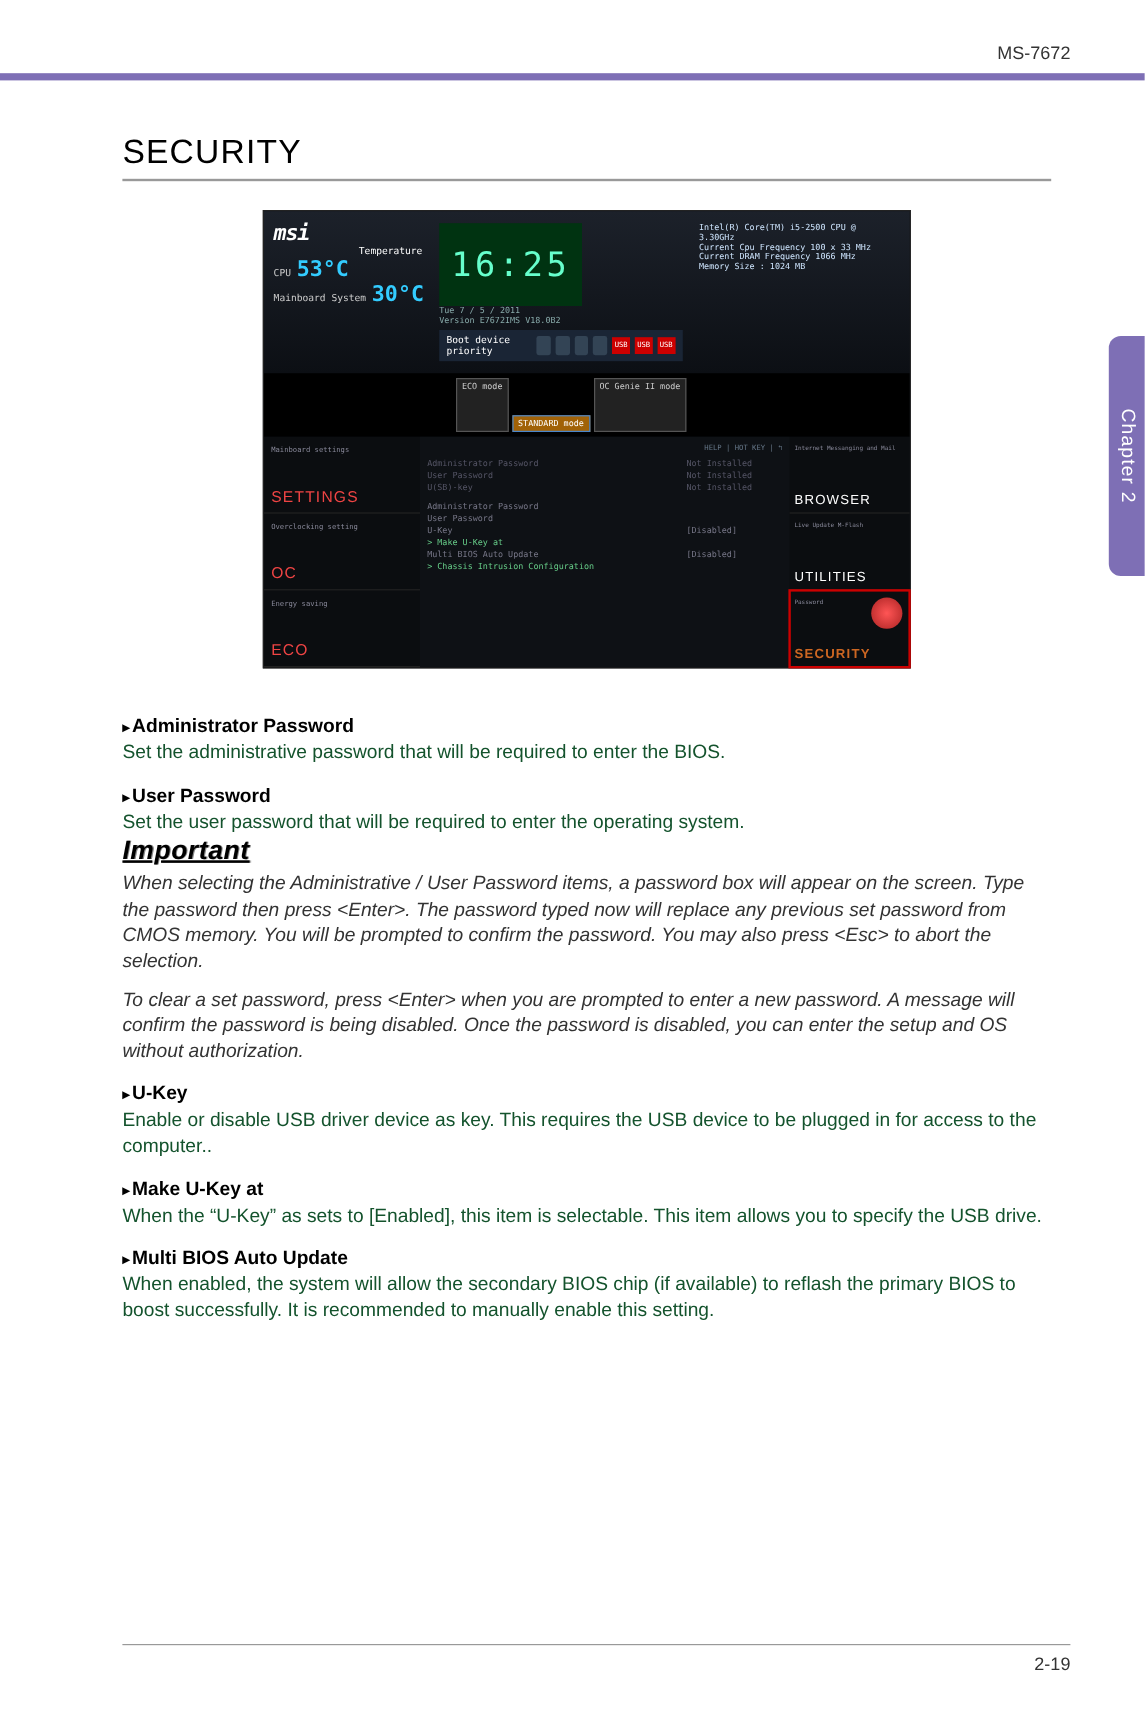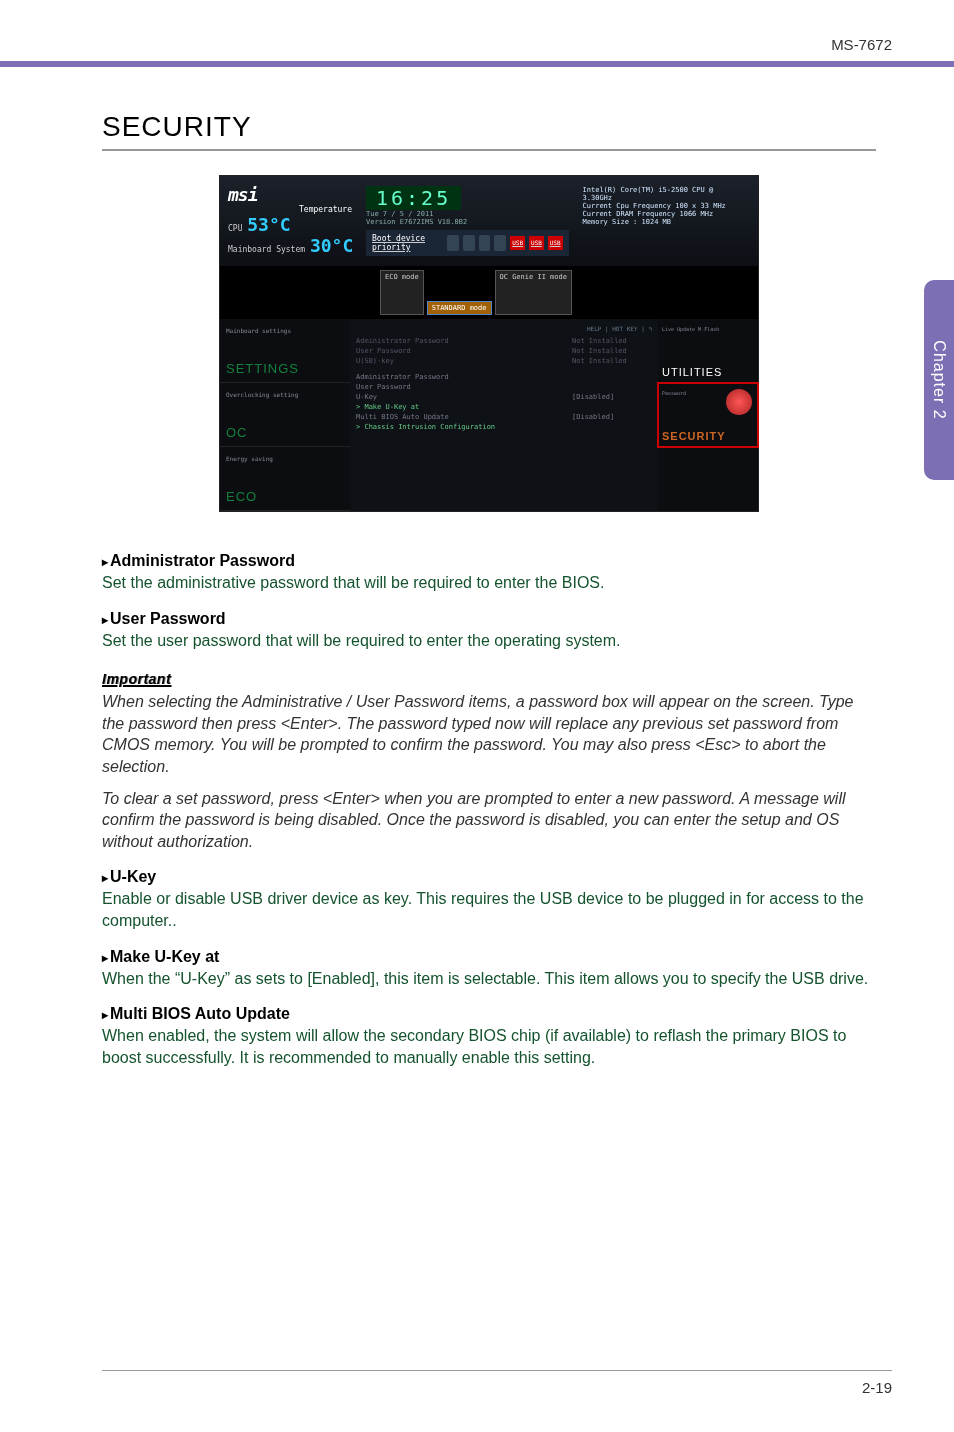--- a/index.html
+++ b/index.html
@@ -14,54 +14,54 @@
 
 
 .bios { width:540px; margin:0 auto 40px auto; background:#0d1015; font-family:monospace; color:#ccc; font-size:9px; border:1px solid #222; }
 .bios-top { display:flex; padding:8px; background:linear-gradient(#1c212a,#0c0f14); }
 .logo-blk { width:130px; }
 .msi-logo { color:#fff; font-style:italic; font-weight:bold; font-size:18px; letter-spacing:-1px; }
 .temp-lbl { color:#fff; font-size:8px; text-align:right; padding-right:6px; }
 .temps { font-size:8px; }
 .temps .big { color:#3cf; font-size:18px; font-weight:bold; }
 .clock-blk { flex:1; padding:2px 8px; }
-.clock { background:#031; color:#6fc; font-size:20px; padding:0 10px; display:inline-block; letter-spacing:3px; font-family:monospace; }
+.clock { background:#031; color:#6fc; font-size:28px; padding:18px 10px; display:inline-block; letter-spacing:3px; font-family:monospace; }
 .clock-sub { font-size:7px; color:#8aa; }
 .sys-info { color:#cfe6ff; font-size:7px; padding:2px 6px; flex:1; }
-.boot-row { background:#1a2535; padding:4px 6px; margin-top:4px; display:flex; gap:4px; align-items:center;text-decoration:underline; }
+.boot-row { background:#1a2535; padding:4px 6px; margin-top:4px; display:flex; gap:4px; align-items:center; }
 .boot-row .lbl { color:#fff; font-size:8px; }
 .boot-ico { width:16px; height:16px; background:#345; border-radius:2px; }
 .usb-ico { width:20px; height:14px; background:#c00; color:#fff; font-size:6px; text-align:center; line-height:14px; }
 .modes { display:flex; gap:3px; padding:4px 0 4px 160px; background:#000; }
 .mode-btn { padding:2px 4px; font-size:7px; border:1px solid #555; background:#222; color:#ccc; }
 .mode-btn.active { background:#a16207; color:#fff; border-color:#4a86ca;margin-top:31px; }
 .bios-main { display:flex; background:#0b0d10; }
 .bios-side { width:130px; }
 .side-tile { height:64px; padding:6px; border-bottom:1px solid #222; position:relative; }
 .side-tile .tiny { font-size:6px; color:#889; }
-.side-tile .big { font-family:Arial; font-size:13px; color:#15803d; letter-spacing:1px; position:absolute; bottom:6px; left:6px;margin-top:16px; }
+.side-tile .big { font-family:Arial; font-size:13px; color:#ef4444; letter-spacing:1px; position:absolute; bottom:6px; left:6px;margin-top:16px; }
 .bios-center { flex:1; padding:6px; background:#0e1115; }
 .help-bar { text-align:right; font-size:6px; color:#678; padding-bottom:4px; }
 .cfg-row { display:flex; font-size:7px; padding:1px 0; color:#778; }
 .cfg-row.dim { color:#556; }
 .cfg-row .k { flex:1; }
 .cfg-row .v { width:80px; }
 .cfg-row.green .k { color:#6c8; }
 .right-tiles { width:100px; }
 .rt { height:64px; padding:4px; border-bottom:1px solid #222; position:relative; }
 .rt .tiny { font-size:5px; color:#889; }
 .rt .big { font-family:Arial; font-size:11px; color:#fff; letter-spacing:1px; position:absolute; bottom:4px; left:4px; }
 .rt.sec { outline:2px solid #c00; outline-offset:-1px; }
 .rt.sec .big { color:#c62; font-weight:bold; }
 .lock-ico { width:26px; height:26px; background:radial-gradient(circle,#f55,#a22); border-radius:50%; position:absolute; right:6px; top:6px; }
 
 .item-h { font-size:16px; font-weight:bold; color:#000; margin-top:16px; }
 .item-h::before { content:"▸"; font-size:12px; margin-right:2px; }
 .body-text { font-size:16px; color:#14532d; line-height:1.35; margin-top:2px; }
-.important { font-family:"Arial Black",Arial; font-style:italic; font-weight:900; font-size:14px; text-decoration:underline; text-decoration-thickness:2px; margin-top:20px; color:#000; letter-spacing:0.5px; text-shadow:1px 0 0 #888; }
+.important { font-family:"Arial Black",Arial; font-style:italic; font-weight:900; font-size:22px; text-decoration:underline; text-decoration-thickness:2px; color:#000; letter-spacing:0.5px; text-shadow:1px 0 0 #888; }
 .imp-text { font-style:italic; font-size:16px; color:#333; line-height:1.35; margin-top:4px; }
 .footer { position:absolute; bottom:36px; right:62px; left:102px; border-top:1px solid #999; text-align:right; padding-top:8px; color:#333; font-size:15px; }
 </style>
 </head>
 <body>
 <div class="page">
  <div class="hdr-label">MS-7672</div>
  <div class="purple-bar"></div>
 
  <div class="side-tab">
@@ -148,20 +148,22 @@
             </div>
      <div class="cfg-row">
               <span class="k">Multi BIOS Auto Update</span>
               <span class="v">[Disabled]</span>
             </div>
      <div class="cfg-row green">
               <span class="k">&gt; Chassis Intrusion Configuration</span>
             </div>
     </div>
     <div class="right-tiles">
+     <div class="rt"><span class="tiny">Internet
+Messanging and Mail</span><span class="big">BROWSER</span></div>
      <div class="rt"><span class="tiny">Live Update
 M-Flash</span><span class="big">UTILITIES</span></div>
      <div class="rt sec"><div class="lock-ico"></div><span class="tiny">Password</span><span class="big">SECURITY</span></div>
     </div>
    </div>
   </div>
 
   <div class="item-h">Administrator Password</div>
   <div class="body-text">Set the administrative password that will be required to enter the BIOS.</div>
 

